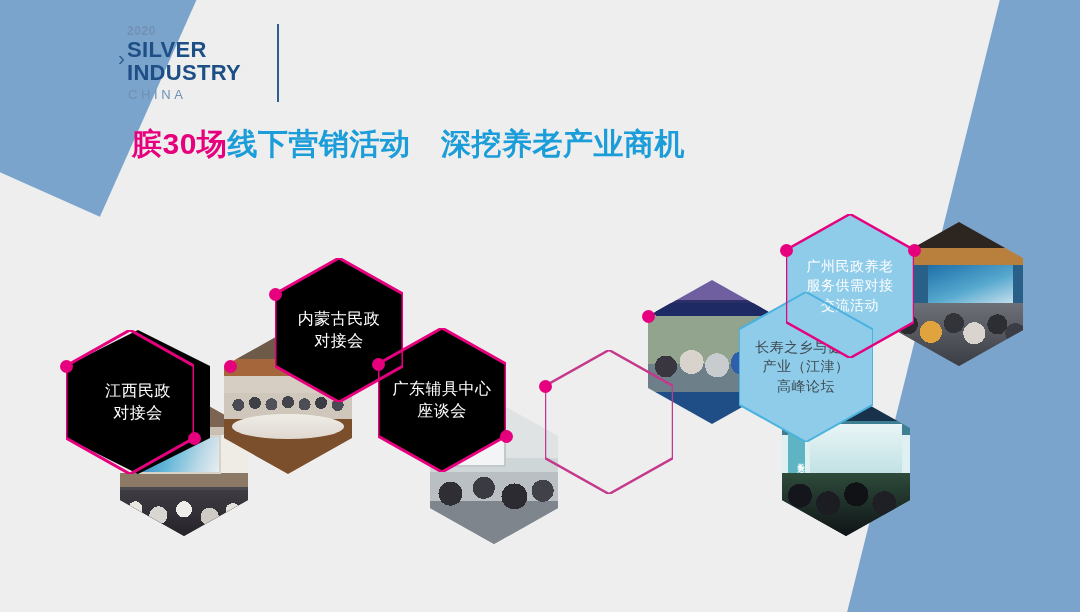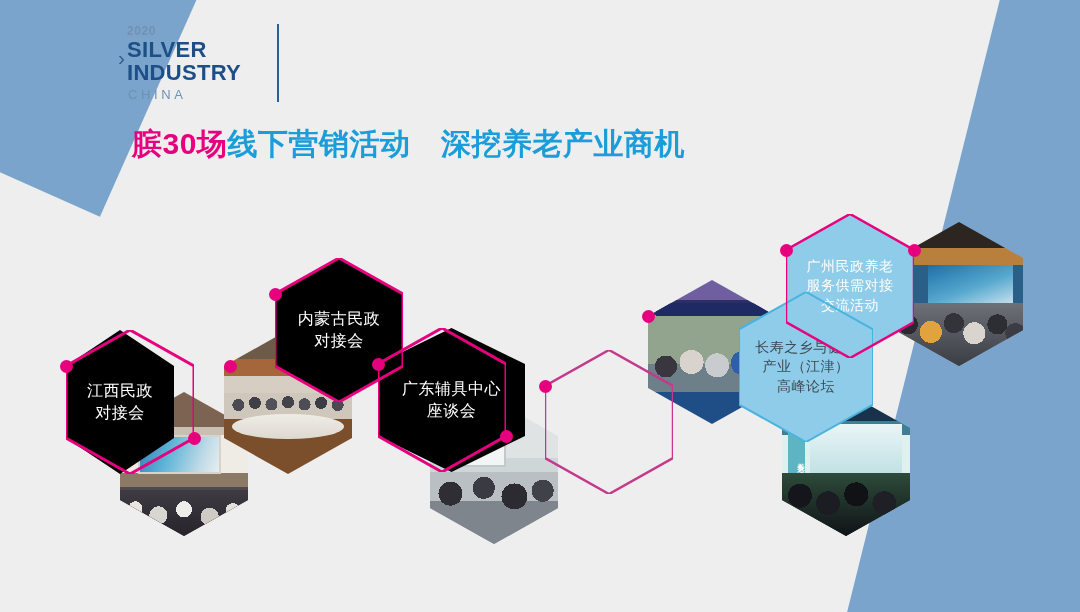--- a/index.html
+++ b/index.html
@@ -327,21 +327,21 @@
   <div class="photo" style="left:895px; top:222px; width:128px; height:144px;">
     <div class="scene scene-forum"></div>
   </div>
 
   <div class="photo" style="left:782px; top:392px; width:128px; height:144px;">
     <div class="scene scene-summit">
       <div class="side-banner">长寿之乡</div>
     </div>
   </div>
 
-  <div class="hex hex-strong" style="left:66px; top:330px; width:108px; height:144px; z-index:4;">
+  <div class="hex hex-strong" style="left:66px; top:330px; width:144px; height:144px; z-index:4;">
     <div class="hex-label">江西民政
 对接会</div>
   </div>
   <div class="hex-outline" style="left:66px; top:330px; width:128px; height:144px; z-index:5;">
     <svg viewBox="0 0 128 144" preserveAspectRatio="none">
       <polygon points="64,0 128,36 128,108 64,144 0,108 0,36" fill="none" stroke="#e6007e" stroke-width="3"></polygon>
     </svg>
   </div>
   <div class="dot" style="left:60px; top:360px;"></div>
   <div class="dot" style="left:188px; top:432px;"></div>
@@ -351,21 +351,21 @@
 对接会</div>
   </div>
   <div class="hex-outline" style="left:275px; top:258px; width:128px; height:144px; z-index:5;">
     <svg viewBox="0 0 128 144" preserveAspectRatio="none">
       <polygon points="64,0 128,36 128,108 64,144 0,108 0,36" fill="none" stroke="#e6007e" stroke-width="3"></polygon>
     </svg>
   </div>
   <div class="dot" style="left:269px; top:288px;"></div>
   <div class="dot" style="left:224px; top:360px;"></div>
 
-  <div class="hex hex-strong" style="left:378px; top:328px; width:147px; height:144px; z-index:4;justify-content:center;">
+  <div class="hex hex-strong" style="left:378px; top:328px; width:128px; height:144px; z-index:4;justify-content:center;">
     <div class="hex-label">广东辅具中心
 座谈会</div>
   </div>
   <div class="hex-outline" style="left:378px; top:328px; width:128px; height:144px; z-index:5;">
     <svg viewBox="0 0 128 144" preserveAspectRatio="none">
       <polygon points="64,0 128,36 128,108 64,144 0,108 0,36" fill="none" stroke="#e6007e" stroke-width="3"></polygon>
     </svg>
   </div>
   <div class="dot" style="left:372px; top:358px;"></div>
   <div class="dot" style="left:500px; top:430px;"></div>

